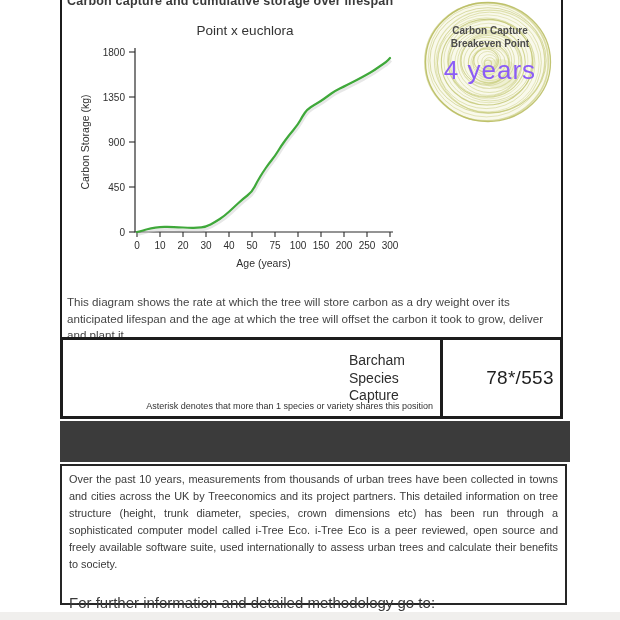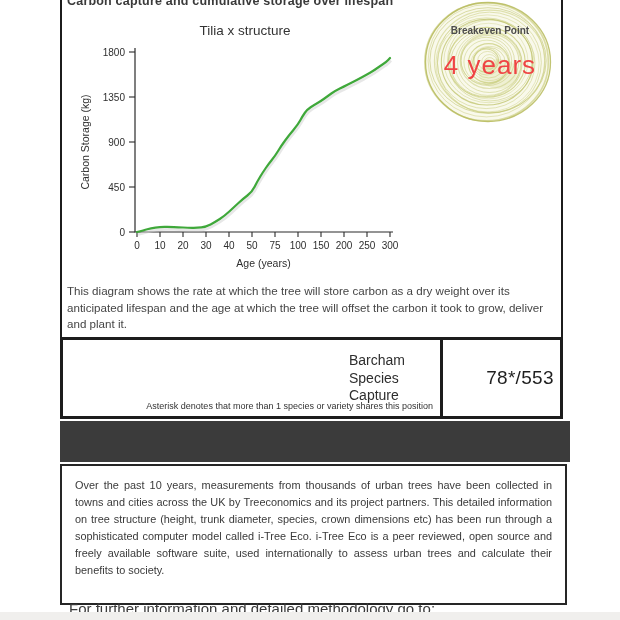--- a/index.html
+++ b/index.html
@@ -11,51 +11,51 @@
   #top-box{left:60px;top:-12px;width:499px;height:347px;border:2px solid #1c1c1c;background:#fff;}
   #page-title{left:67px;top:-6px;width:480px;font-size:12.5px;font-weight:bold;color:#3a3a3a;letter-spacing:.2px;}
   #chart-title{left:80px;top:23px;width:330px;text-align:center;font-size:13.5px;color:#333;}
   #chart-svg{left:80px;top:38px;}
   #chart-svg text{font-family:"Liberation Sans","DejaVu Sans",sans-serif;}
 
   
   #badge-svg{left:422px;top:0px;}
   #badge-text{left:422px;top:25px;width:136px;text-align:center;color:#4c4c4c;}
   .badge-line{font-size:10px;font-weight:bold;line-height:12.5px;}
-  #badge-value{font-size:26px;font-weight:400;color:#ef4444;margin-top:12px;letter-spacing:1px;}
+  #badge-value{font-size:26px;font-weight:400;color:#8b5cf6;margin-top:5px;letter-spacing:1px;}
 
-  #description{left:67px;top:283px;width:478px;font-size:11.6px;line-height:16.5px;color:#454545;}
+  #description{left:67px;top:294px;width:478px;font-size:11.6px;line-height:16.5px;color:#454545;}
 
   
   #ranking-box{left:60px;top:337px;width:497px;height:76px;border:3px solid #1c1c1c;background:#fff;display:flex;justify-content:center;}
   #ranking-left{flex:1;position:relative;}
   #ranking-name{position:absolute;top:12px;left:286px;font-size:14px;line-height:17.5px;color:#2e2e2e;}
   #ranking-footnote{position:absolute;right:7px;bottom:5px;font-size:9px;color:#333;}
   #ranking-right{width:80px;border-left:3px solid #1c1c1c;display:flex;align-items:center;justify-content:center;padding-left:37px;}
   #ranking-value{font-size:19px;color:#1f1f1f;letter-spacing:.3px;}
 
   
   #info-bar{left:60px;top:421px;width:510px;height:41px;background:#3b3b3b;}
   #info-heading{left:68px;top:427px;font-size:14px;color:#fafafa;letter-spacing:.3px;}
   #bottom-box{left:60px;top:464px;width:489px;height:127px;border:2px solid #262626;background:#fff;padding:5px 7px;}
-  #info-body{margin:6px;font-size:10.9px;line-height:17px;color:#3a3a3a;text-align:justify;}
+  #info-body{margin:0;font-size:10.9px;line-height:17px;color:#3a3a3a;text-align:justify;}
   #info-link{margin:21px 0 0 0;font-size:15px;color:#3a3a3a;}
 
   #footer-strip{left:0;top:612px;width:620px;height:8px;background:#f0efed;}
 </style>
 </head>
 <body>
 
 <div id="page">
 
   <div class="abs" id="top-box"></div>
 
   <div class="abs" id="page-title">Carbon capture and cumulative storage over lifespan</div>
 
-  <div class="abs" id="chart-title">Tilia x structure</div>
+  <div class="abs" id="chart-title">Point x euchlora</div>
 
   <svg class="abs" id="chart-svg" width="340" height="240" viewBox="0 0 340 240">
       <path d="M55,10 L55,194 L313,194" stroke="#2b2b2b" stroke-width="1.2" fill="none"></path>
       <line x1="49" y1="194" x2="55" y2="194" stroke="#2b2b2b" stroke-width="1.1"></line>
       <text x="45" y="197.5" text-anchor="end" font-size="10" fill="#2e2e2e">0</text>
       <line x1="49" y1="149" x2="55" y2="149" stroke="#2b2b2b" stroke-width="1.1"></line>
       <text x="45" y="152.5" text-anchor="end" font-size="10" fill="#2e2e2e">450</text>
       <line x1="49" y1="104" x2="55" y2="104" stroke="#2b2b2b" stroke-width="1.1"></line>
       <text x="45" y="107.5" text-anchor="end" font-size="10" fill="#2e2e2e">900</text>
       <line x1="49" y1="59" x2="55" y2="59" stroke="#2b2b2b" stroke-width="1.1"></line>
@@ -119,20 +119,21 @@
       <ellipse cx="64.22535849770235" cy="63.255058899584256" rx="48.76426061873076" ry="45.337187123283194" fill="none" stroke="#c9cd7e" stroke-width="0.7" opacity="0.7481983701786136"></ellipse>
       <ellipse cx="65.51512977416681" cy="63.437175193710786" rx="51.610719350590195" ry="48.531540439586166" fill="none" stroke="#c9cd7e" stroke-width="0.7" opacity="0.5959819885652594"></ellipse>
       <ellipse cx="67.36089222744756" cy="62.59839853629476" rx="51.972418780998254" ry="50.47782834973789" fill="none" stroke="#c9cd7e" stroke-width="0.7" opacity="0.7995485091991443"></ellipse>
       <ellipse cx="67.64614625858604" cy="61.33455133035405" rx="55.24779167486552" ry="51.19779877064079" fill="none" stroke="#c9cd7e" stroke-width="1.1" opacity="0.5642757620887653"></ellipse>
       <ellipse cx="66.04379666557897" cy="60.54340352767874" rx="58.15192248489681" ry="52.84235607966001" fill="none" stroke="#bcc065" stroke-width="0.7" opacity="0.7651611270637492"></ellipse>
       <ellipse cx="64.39122629526177" cy="60.786944521708186" rx="58.29581095452883" ry="56.13567685274018" fill="none" stroke="#c9cd7e" stroke-width="0.7" opacity="0.7061363438614218"></ellipse>
       <ellipse cx="64.58340517468763" cy="61.89217572096629" rx="61.73557974387603" ry="59.008256064725444" fill="none" stroke="#c9cd7e" stroke-width="1.6" opacity="0.6548786660239782"></ellipse>
       <ellipse cx="66" cy="62" rx="62.5" ry="59.5" fill="none" stroke="#b7bb5e" stroke-width="1.3" opacity="0.85"></ellipse>
     </svg>
   <div class="abs" id="badge-text">
+    <div class="badge-line">Carbon Capture</div>
     <div class="badge-line">Breakeven Point</div>
     <div id="badge-value">4 years</div>
   </div>
 
   <div class="abs" id="description">This diagram shows the rate at which the tree will store carbon as a dry weight over its anticipated lifespan and the age at which the tree will offset the carbon it took to grow, deliver and plant it.</div>
 
   <div class="abs" id="ranking-box">
     <div id="ranking-left">
       <div id="ranking-name">
         <div>Barcham</div>

